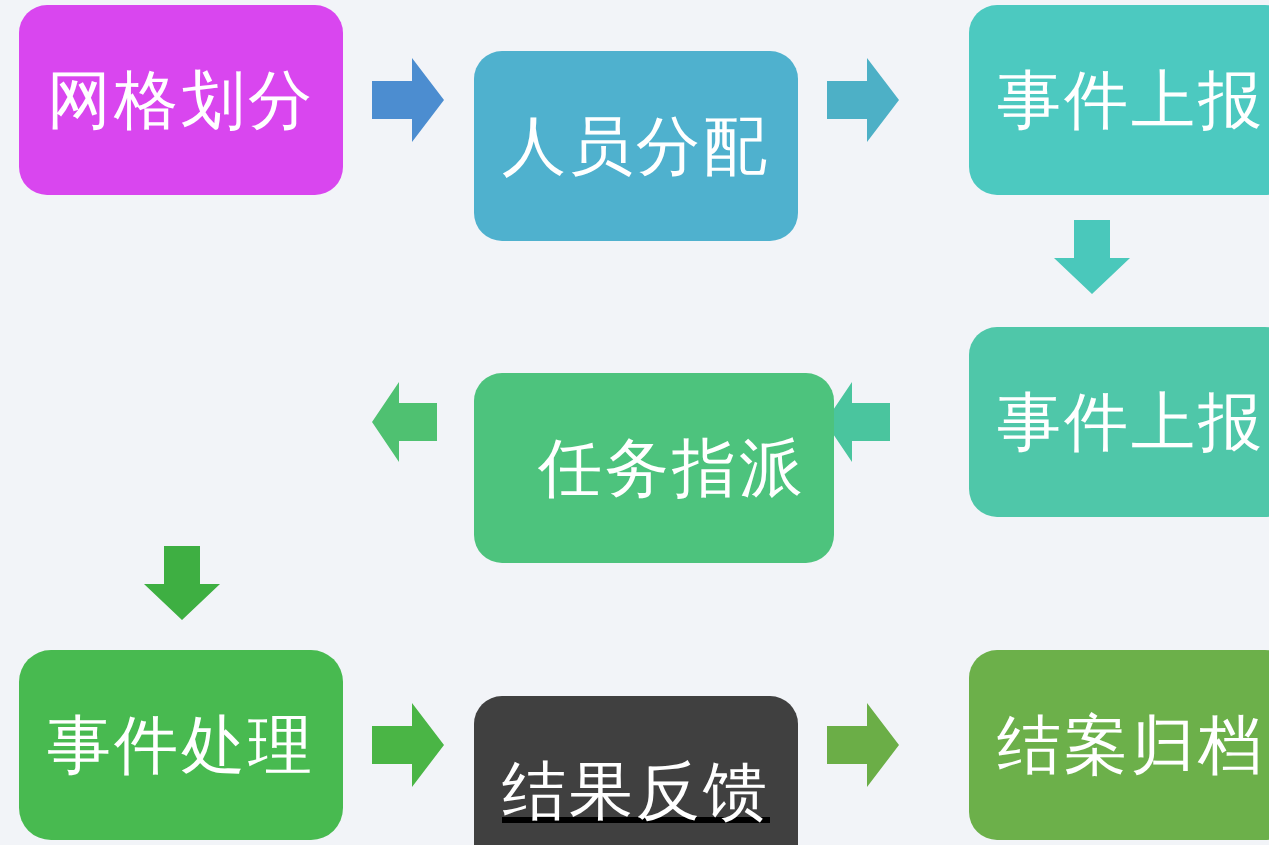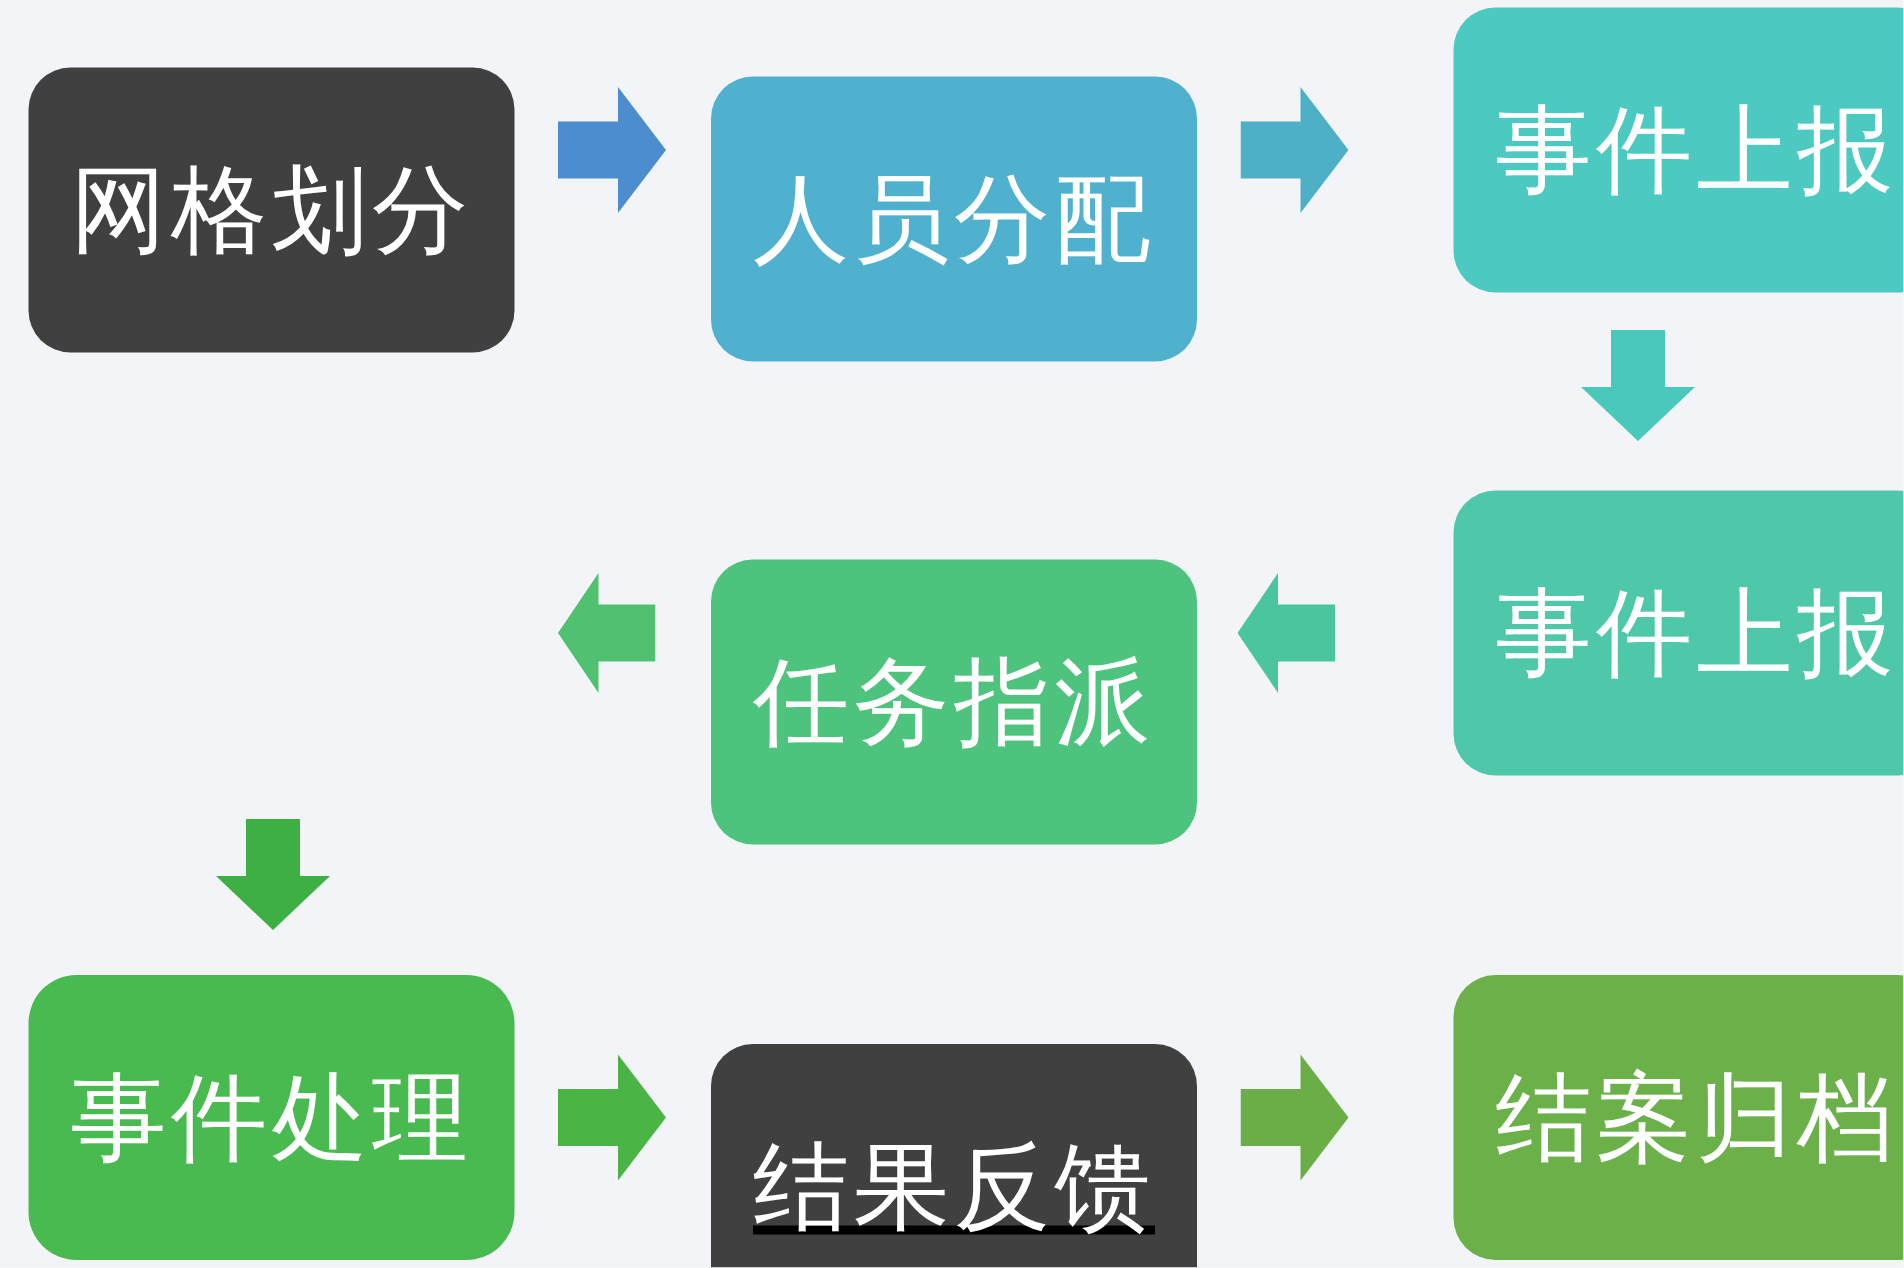--- a/index.html
+++ b/index.html
@@ -55,21 +55,21 @@
   
   .arrow.d   { width: 76px; height: 74px; }
   .dcol3     { left: 1054px; top: 220px; }
   .dcol1     { left: 144px;  top: 546px; }
 </style>
 </head>
 <body>
 
 <div class="canvas" style="background: rgb(242, 244, 248);">
 
-  <div class="node r1 c1" style="background: #404040; margin-top: 40px;">
+  <div class="node r1 c1" style="background: #d946ef;">
     <span class="label">网格划分</span>
   </div>
   <svg class="arrow h gap12 arow1" viewBox="0 0 72 84">
     <polygon points="0,23 40,23 40,0 72,42 40,84 40,61 0,61" fill="#4C8DD0"></polygon>
   </svg>
   <div class="node r1 c2" style="background: rgb(79, 177, 206);">
     <span class="label">人员分配</span>
   </div>
   <svg class="arrow h gap23 arow1" viewBox="0 0 72 84">
     <polygon points="0,23 40,23 40,0 72,42 40,84 40,61 0,61" fill="#4DB0C6"></polygon>
@@ -81,21 +81,21 @@
   <svg class="arrow d dcol3" viewBox="0 0 76 74">
     <polygon points="20,0 56,0 56,38 76,38 38,74 0,38 20,38" fill="#4AC8BB"></polygon>
   </svg>
 
   <div class="node r2 c3" style="background: rgb(79, 199, 169);">
     <span class="label">事件上报</span>
   </div>
   <svg class="arrow l lgap32" viewBox="0 0 65 80">
     <polygon points="65,21 27,21 27,0 0,40 27,80 27,59 65,59" fill="#4AC59E"></polygon>
   </svg>
-  <div class="node r2 c2" style="background: rgb(77, 195, 125);">
+  <div class="node r2 c2" style="background: rgb(77, 195, 125); padding-left: 36px;">
     <span class="label">任务指派</span>
   </div>
   <svg class="arrow l lgap21" viewBox="0 0 65 80">
     <polygon points="65,21 27,21 27,0 0,40 27,80 27,59 65,59" fill="#4FC171"></polygon>
   </svg>
 
   <svg class="arrow d dcol1" viewBox="0 0 76 74">
     <polygon points="20,0 56,0 56,38 76,38 38,74 0,38 20,38" fill="#3EAF42"></polygon>
   </svg>
 

